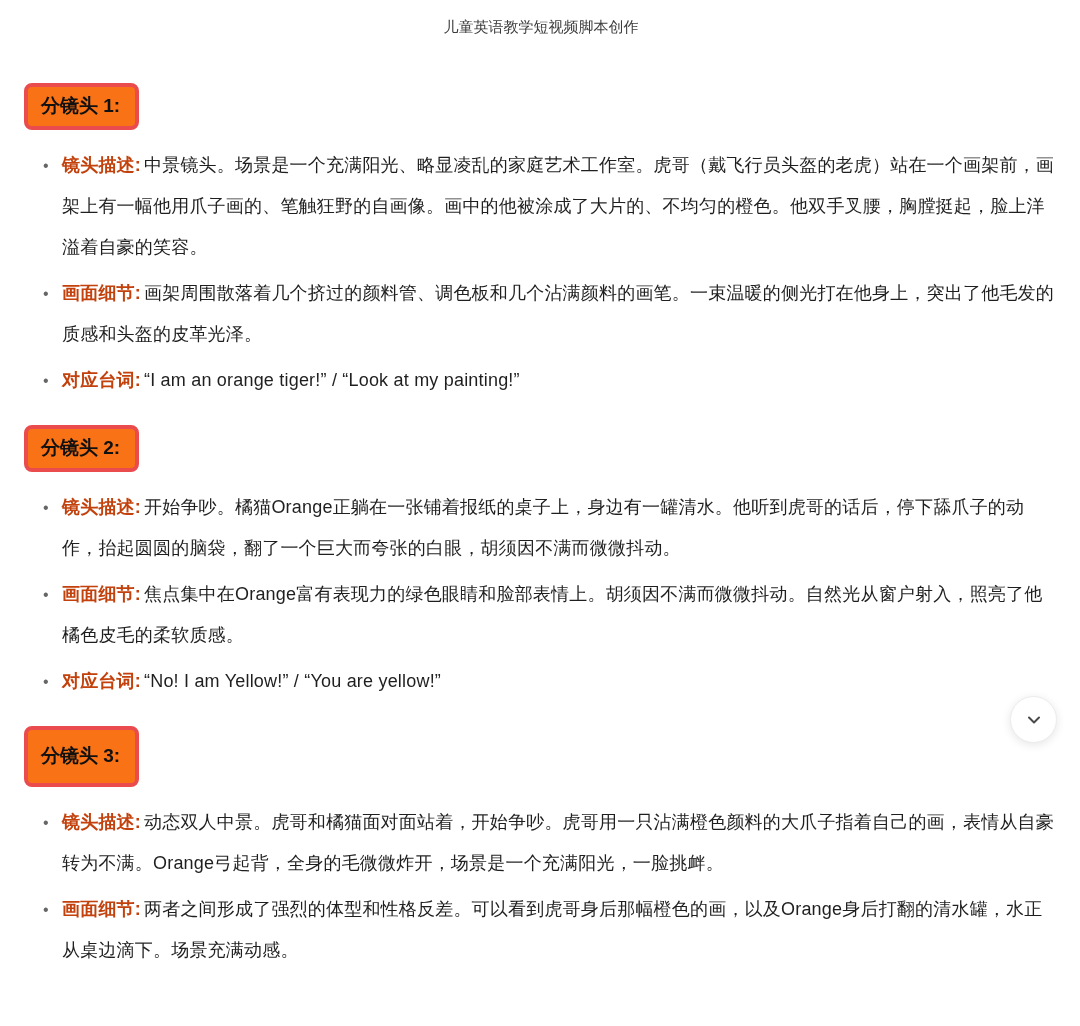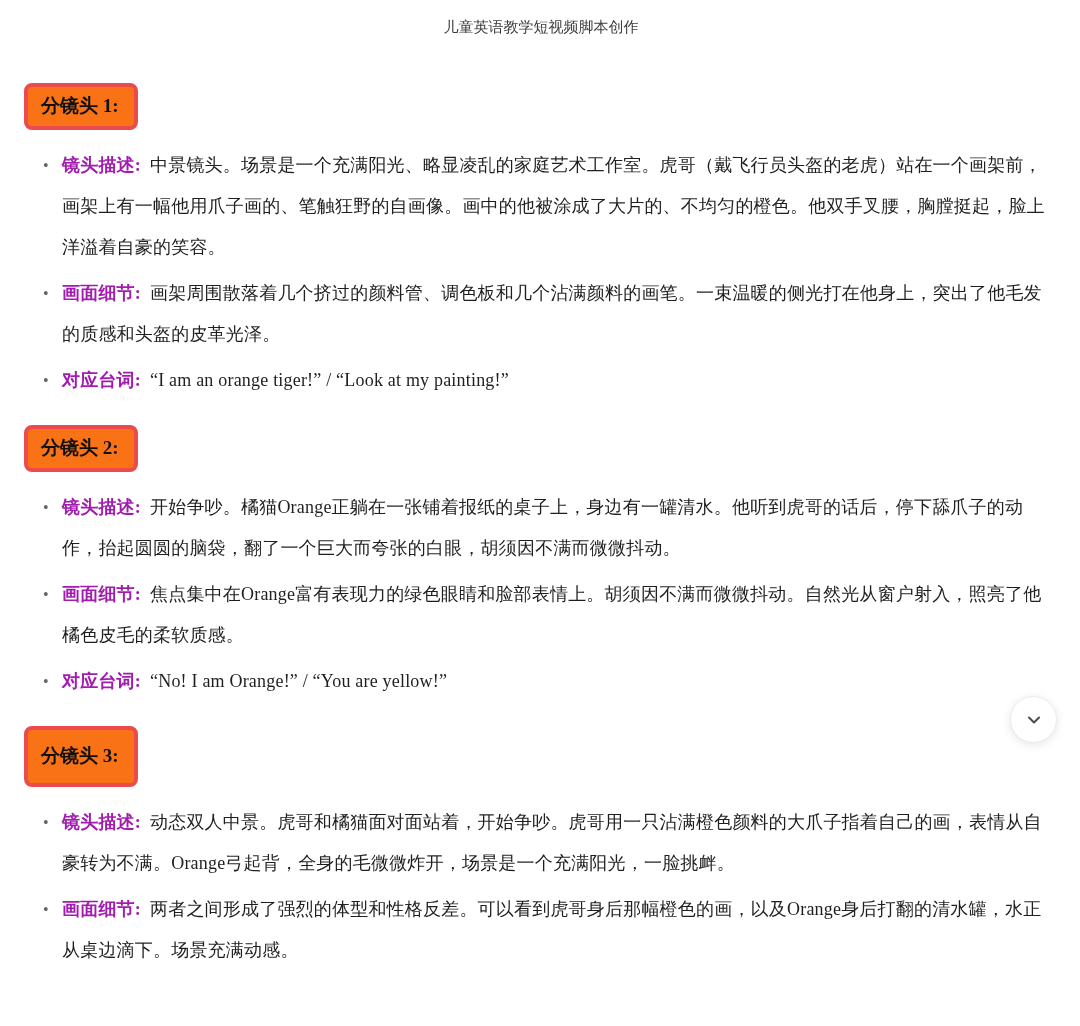--- a/index.html
+++ b/index.html
@@ -9,21 +9,20 @@
     background: #ffffff;
     font-family: "Liberation Sans", "DejaVu Sans", sans-serif;
     color: #1f1f1f;
     overflow: hidden;
   }
   .page {
     position: relative;
     width: 1080px;
     height: 760px;
     padding: 18px 22px 16px 24px;
-    font-family: Liberation Serif, serif;
   }
   .doc-title {
     text-align: center;
     font-size: 15px;
     color: #3c3c3c;
     margin-bottom: 46px;
   }
   section.shot-section { margin-bottom: 24px; }
   .shot-box {
     display: inline-block;
@@ -55,22 +54,22 @@
     content: "•";
     position: absolute;
     left: -19px;
     top: 0;
     color: #666666;
     font-size: 16px;
     line-height: 41px;
   }
   .item-label {
     font-weight: 700;
-    color: #a21caf;
-    margin-right: 9px;
+    color: #c2410c;
+    margin-right: 3px;
   }
   .scroll-btn {
     position: absolute;
     right: 23px;
     bottom: 17px;
     width: 47px;
     height: 47px;
     border-radius: 50%;
     background: #ffffff;
     border: 1px solid #ececec;
@@ -111,21 +110,21 @@
       <span class="shot-heading">分镜头 2:</span>
     </div>
     <ul class="shot-list">
       <li>
         <span class="item-label">镜头描述:</span><span class="item-text">开始争吵。橘猫Orange正躺在一张铺着报纸的桌子上，身边有一罐清水。他听到虎哥的话后，停下舔爪子的动作，抬起圆圆的脑袋，翻了一个巨大而夸张的白眼，胡须因不满而微微抖动。</span>
       </li>
       <li>
         <span class="item-label">画面细节:</span><span class="item-text">焦点集中在Orange富有表现力的绿色眼睛和脸部表情上。胡须因不满而微微抖动。自然光从窗户射入，照亮了他橘色皮毛的柔软质感。</span>
       </li>
       <li>
-        <span class="item-label">对应台词:</span><span class="item-text">“No! I am Orange!” / “You are yellow!”</span>
+        <span class="item-label">对应台词:</span><span class="item-text">“No! I am Yellow!” / “You are yellow!”</span>
       </li>
     </ul>
   </section>
 
   <section class="shot-section">
     <div class="shot-box tall">
       <span class="shot-heading">分镜头 3:</span>
     </div>
     <ul class="shot-list">
       <li>

